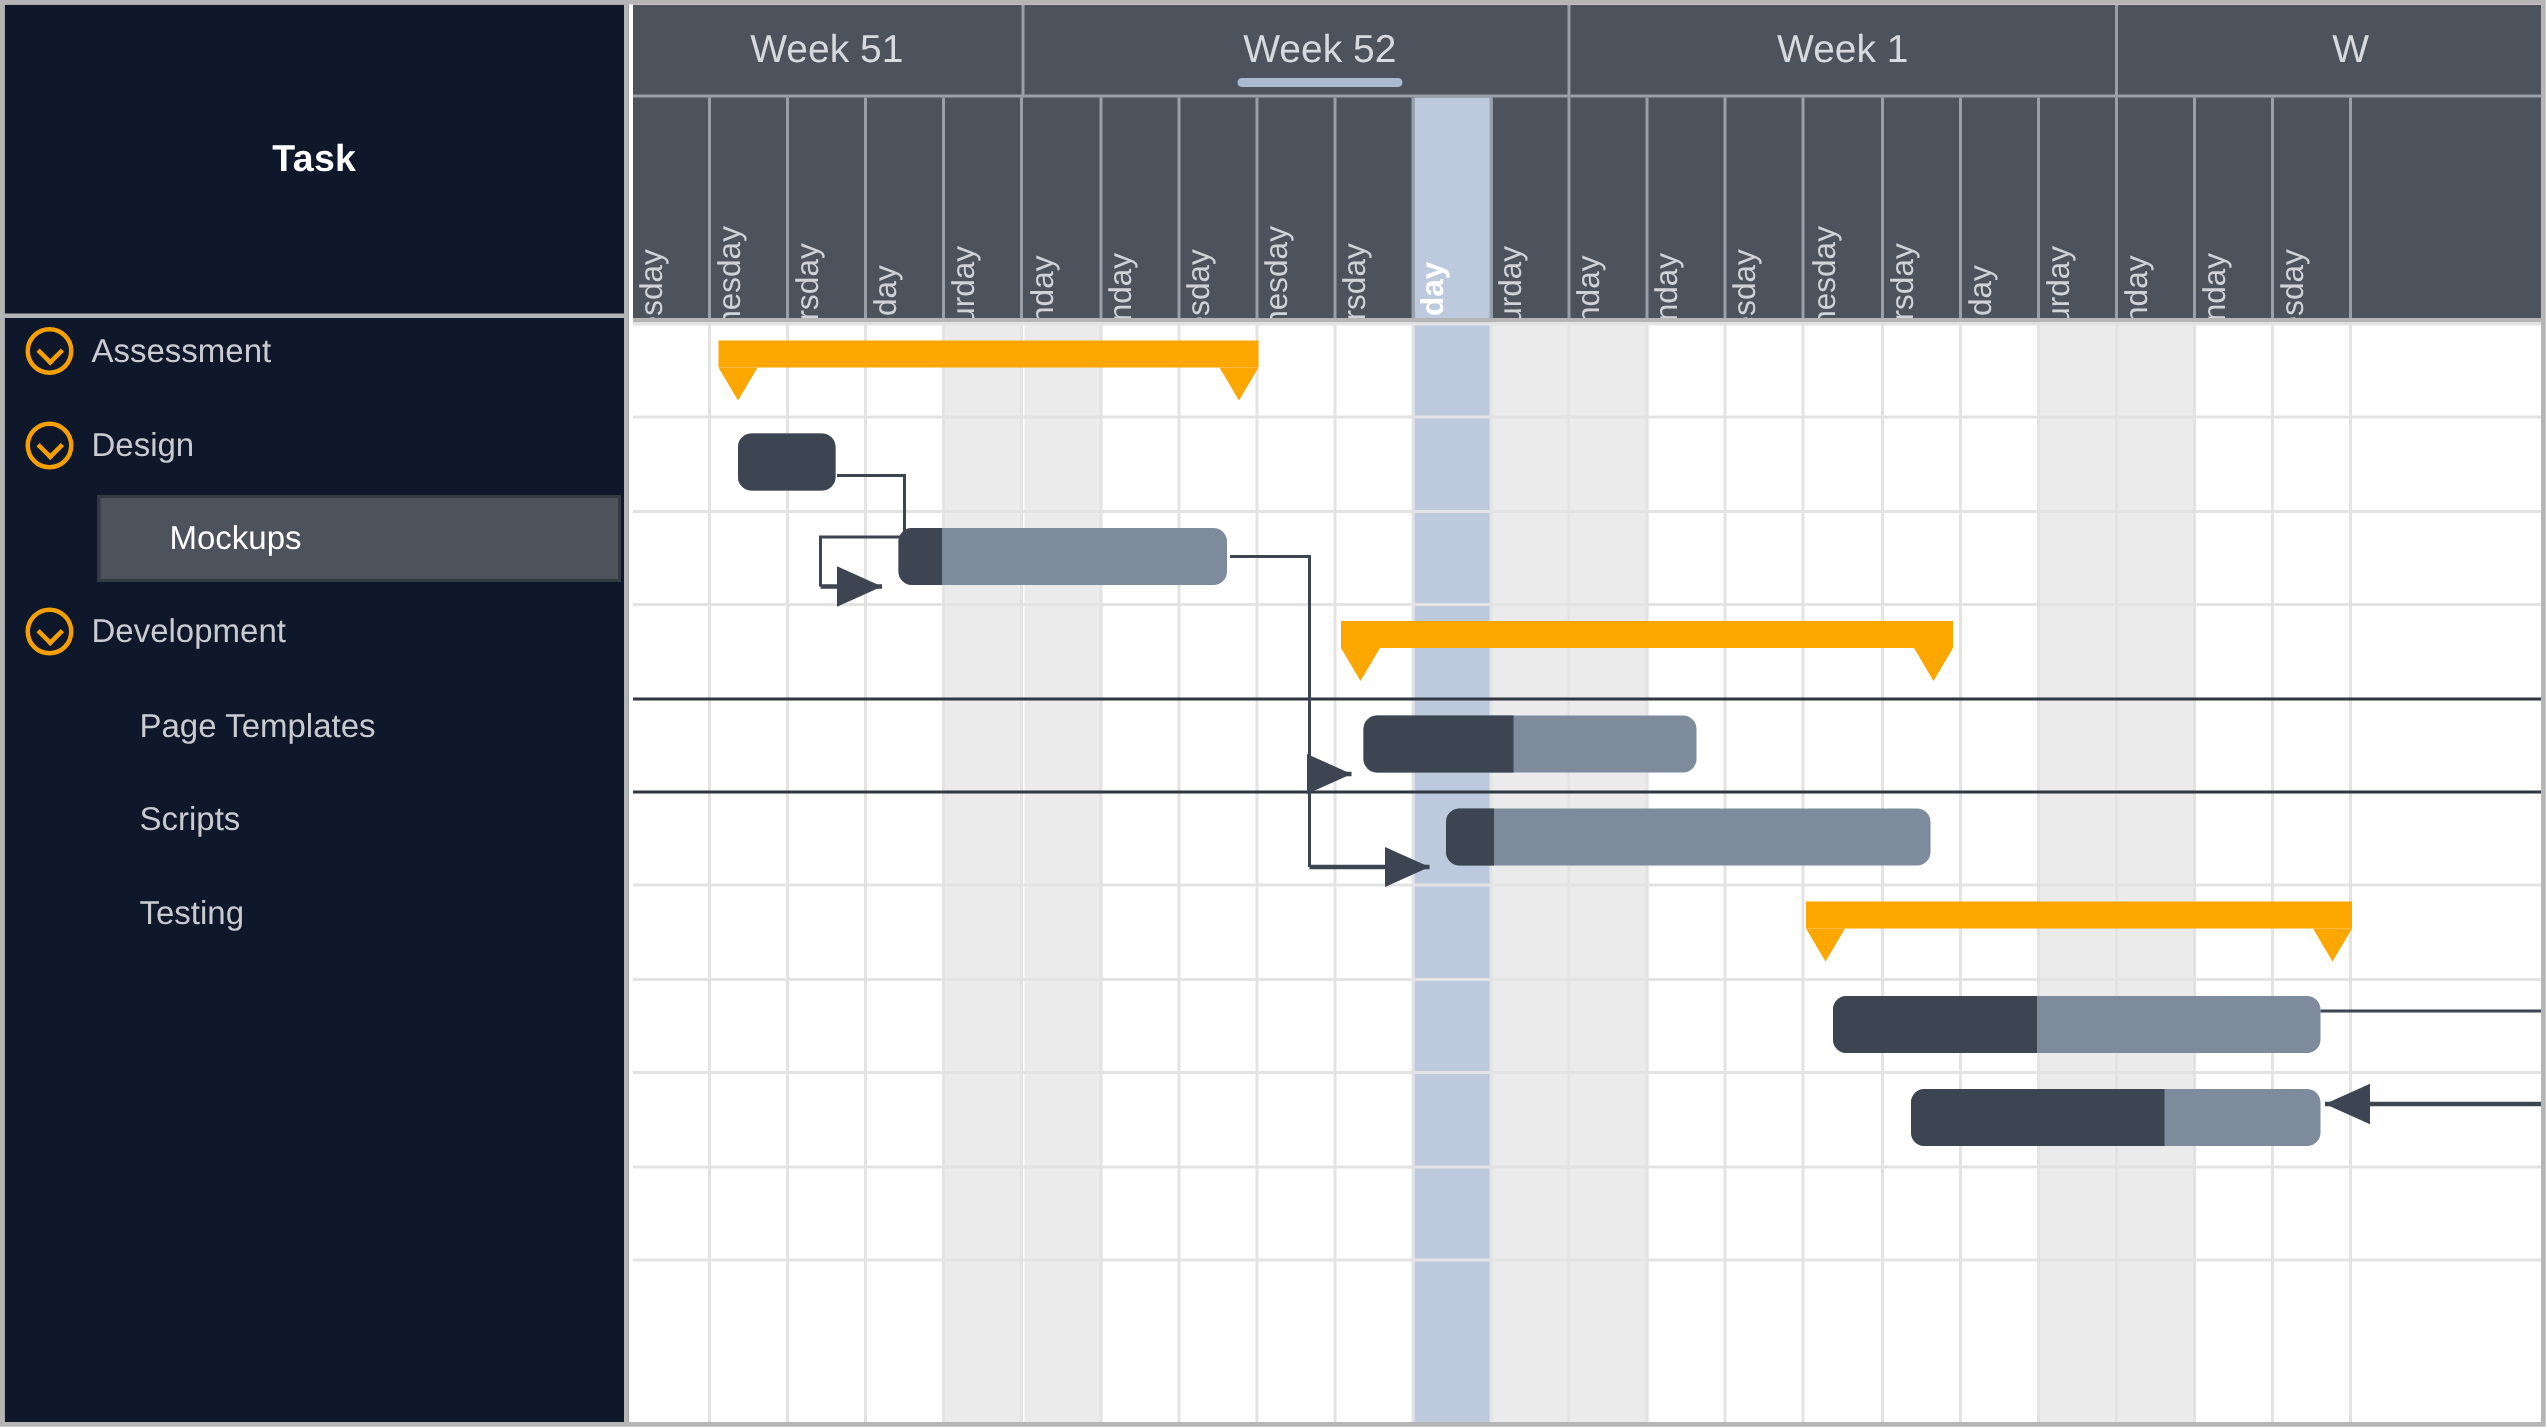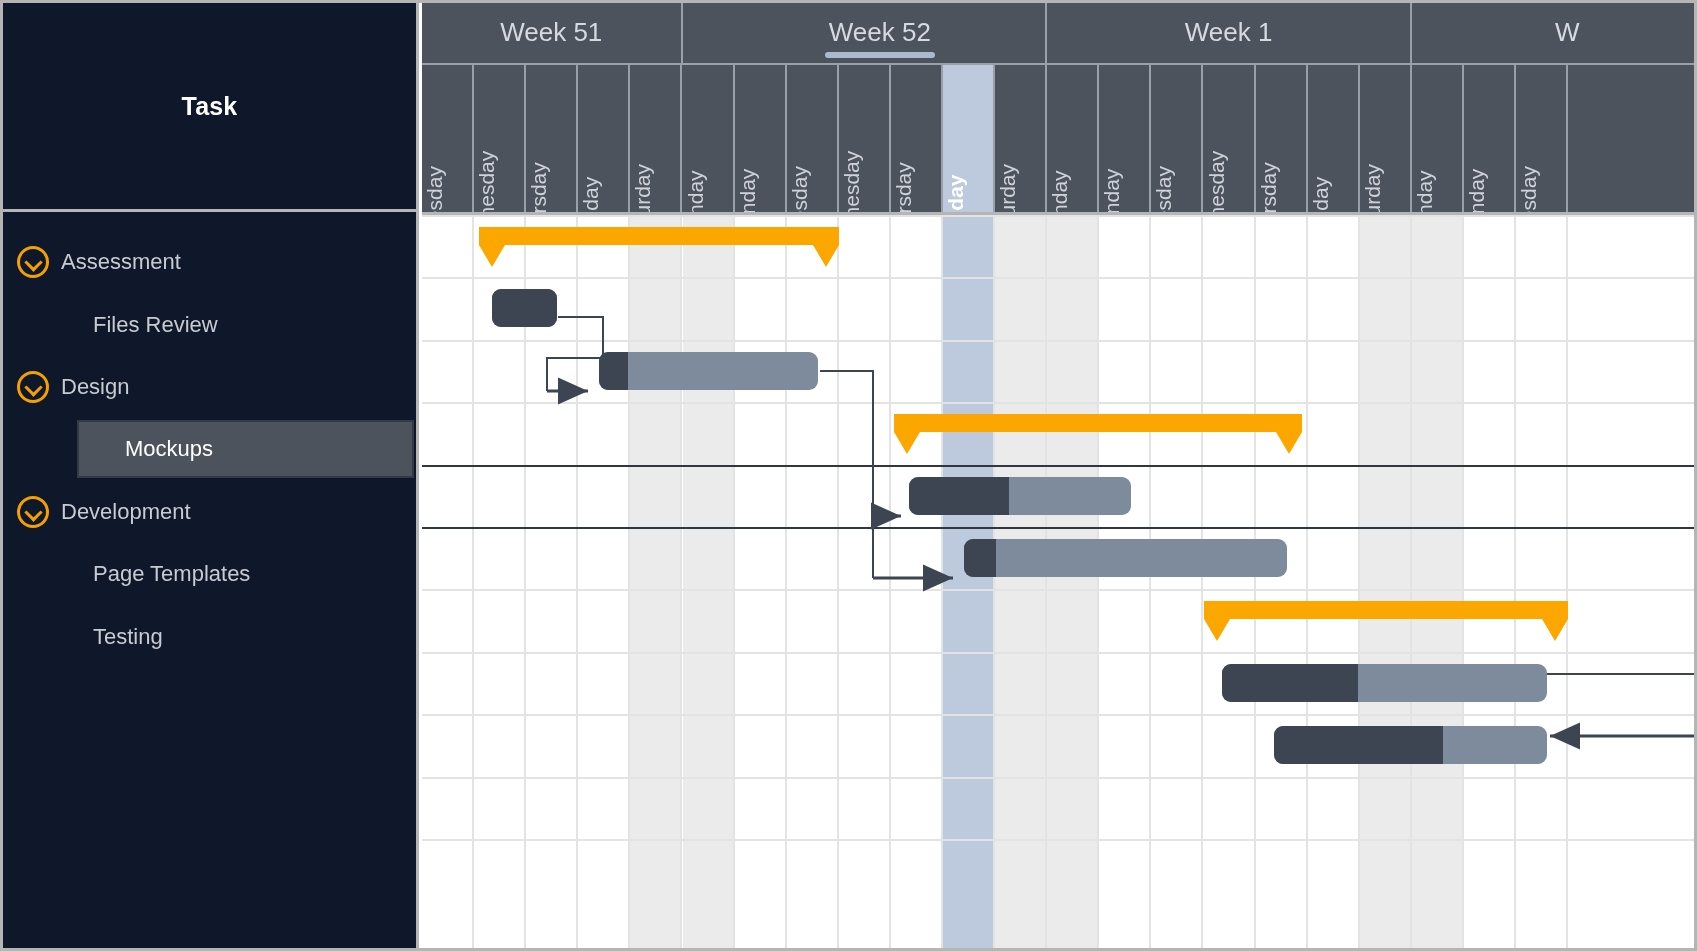--- a/index.html
+++ b/index.html
@@ -40,21 +40,21 @@
   }
   #task-panel-header .title {
     color: #ffffff;
     font-size: 25px;
     font-weight: bold;
     letter-spacing: 0.2px;
   }
   #task-rows {
     position: absolute;
     left: 0;
-    top: 228px;
+    top: 200px;
     width: 100%;
   }
   .task-row {
     position: relative;
     height: 62.4px;
     display: flex;
     align-items: center;
     padding-left: 8px;
   }
   .task-row .tw {
@@ -66,21 +66,20 @@
   .task-row.child .tw { padding-left: 82px; }
   .task-row.parent .tw { padding-left: 0px; }
   .task-label {
     color: #c8cbd0;
     font-size: 22px;
     white-space: nowrap;
   }
   .task-row.parent .task-label { padding-left: 12px; }
   .task-row.selected {
     padding-left: 18px;
-    margin-left: 12px;
   }
   .task-row.selected .tw {
     border: 2px solid #333a44;
     background: #4d535d;
     margin-left: 44px;
     margin-right: 2px;
     height: 58px;
     padding-left: 46px;
   }
   .task-row.selected .task-label {
@@ -258,45 +257,45 @@
     <div id="task-panel-header">
       <span class="title">Task</span>
     </div>
     <div id="task-rows">
         <div class="task-row parent">
           <div class="tw">
             <span class="expander"></span>
             <span class="task-label">Assessment</span>
           </div>
         </div>
-        <div class="task-row child">
-          <div class="tw">
-            <span class="task-label">Files Review</span>
-          </div>
-        </div>
         <div class="task-row parent">
           <div class="tw">
             <span class="expander"></span>
             <span class="task-label">Design</span>
           </div>
         </div>
         <div class="task-row child selected">
           <div class="tw">
             <span class="task-label">Mockups</span>
           </div>
         </div>
         <div class="task-row parent">
           <div class="tw">
             <span class="expander"></span>
             <span class="task-label">Development</span>
           </div>
         </div>
         <div class="task-row child">
           <div class="tw">
             <span class="task-label">Page Templates</span>
+          </div>
+        </div>
+        <div class="task-row child">
+          <div class="tw">
+            <span class="task-label">Scripts</span>
           </div>
         </div>
         <div class="task-row child">
           <div class="tw">
             <span class="task-label">Testing</span>
           </div>
         </div>
       </div>
   </div>
 

